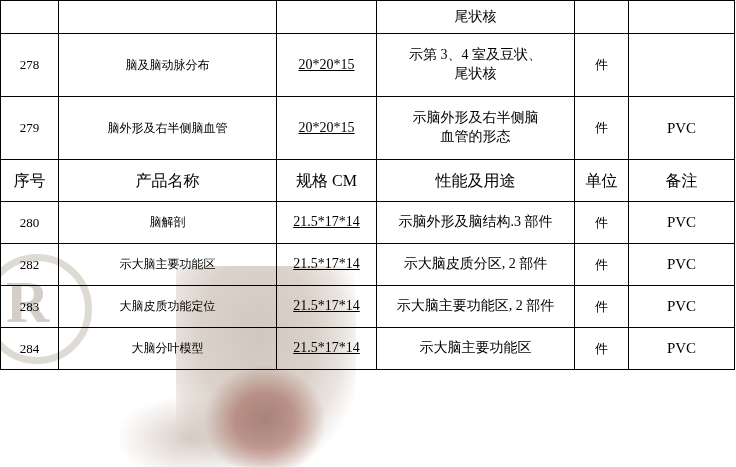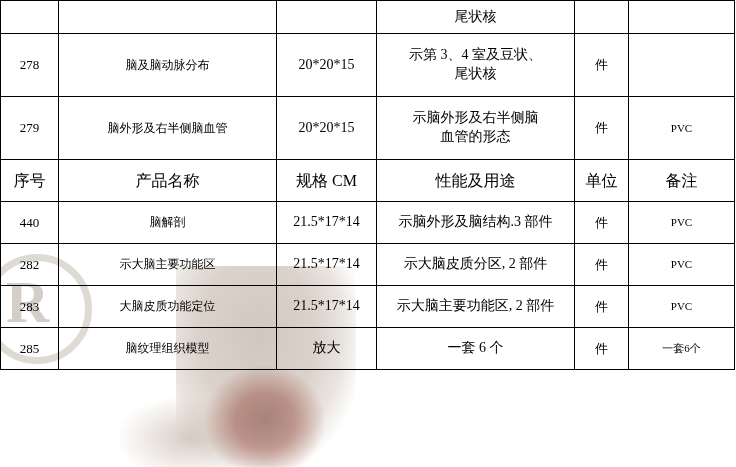--- a/index.html
+++ b/index.html
@@ -104,23 +104,23 @@
   col.c-spec  { width: 100px; }
   col.c-use   { width: 198px; }
   col.c-unit  { width: 54px; }
   col.c-note  { width: 106px; }
 
   .hdr td {
     font-weight: normal;
     font-size: 16px;
   }
   .cell-name { font-size: 12px; }
-  .cell-spec { font-size: 14px; }
+  .cell-spec { font-size: 14px; text-decoration: underline; }
   .cell-use  { font-size: 14px; }
-  .cell-note { font-size: 11px; }
+  .cell-note { font-size: 15px; }
   .two-line { white-space: pre-line; }
 </style>
 </head>
 <body>
 
 <div id="watermark">
   <div class="blob"></div>
   <div class="blob3"></div>
   <div class="blob2"></div>
   <div class="ring"></div>
@@ -165,21 +165,21 @@
     </tr>
     <tr class="hdr r-norm">
       <td>序号</td>
       <td>产品名称</td>
       <td>规格 CM</td>
       <td>性能及用途</td>
       <td>单位</td>
       <td>备注</td>
     </tr>
     <tr class="r-norm">
-      <td class="cell-no">440</td>
+      <td class="cell-no">280</td>
       <td class="cell-name">脑解剖</td>
       <td class="cell-spec">21.5*17*14</td>
       <td class="cell-use">示脑外形及脑结构.3 部件</td>
       <td class="cell-unit">件</td>
       <td class="cell-note">PVC</td>
     </tr>
     <tr class="r-norm">
       <td class="cell-no">282</td>
       <td class="cell-name">示大脑主要功能区</td>
       <td class="cell-spec">21.5*17*14</td>
@@ -189,21 +189,21 @@
     </tr>
     <tr class="r-norm">
       <td class="cell-no">283</td>
       <td class="cell-name">大脑皮质功能定位</td>
       <td class="cell-spec">21.5*17*14</td>
       <td class="cell-use">示大脑主要功能区, 2 部件</td>
       <td class="cell-unit">件</td>
       <td class="cell-note">PVC</td>
     </tr>
     <tr class="r-norm">
-      <td class="cell-no">285</td>
-      <td class="cell-name">脑纹理组织模型</td>
-      <td class="cell-spec">放大</td>
-      <td class="cell-use">一套 6 个</td>
-      <td class="cell-unit">件</td>
-      <td class="cell-note">一套6个</td>
+      <td class="cell-no">284</td>
+      <td class="cell-name">大脑分叶模型</td>
+      <td class="cell-spec">21.5*17*14</td>
+      <td class="cell-use">示大脑主要功能区</td>
+      <td class="cell-unit">件</td>
+      <td class="cell-note">PVC</td>
     </tr>
   </tbody>
 </table>
 
 </body></html>

